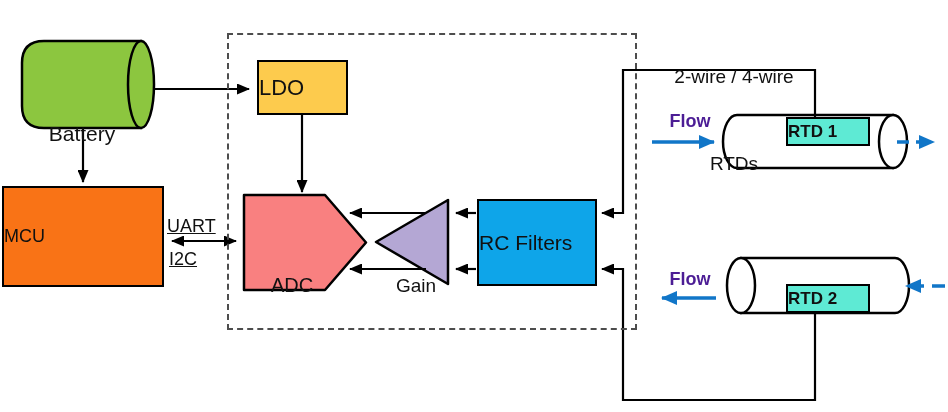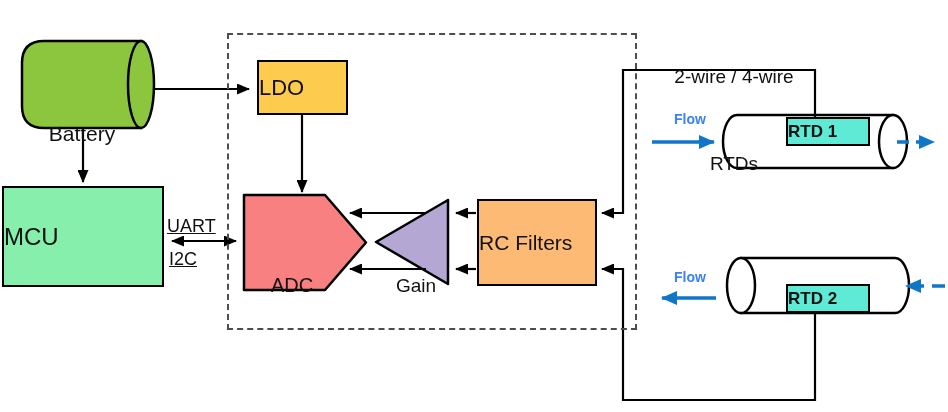--- a/index.html
+++ b/index.html
@@ -5,40 +5,40 @@
   html,body{margin:0;padding:0;background:#ffffff;}
   .canvas{
     position:relative;width:948px;height:412px;background:#ffffff;overflow:hidden;
     font-family:"Liberation Sans", sans-serif;color:#111;
   }
   svg{position:absolute;left:0;top:0;}
   .box{
     position:absolute;box-sizing:border-box;border:2.5px solid #000;
     display:flex;align-items:center;justify-content:flex-start;text-align:center;
   }
-  .mcu{left:2px;top:186px;width:162px;height:101px;background:#86efac;font-size:24px;}
+  .mcu{left:2px;top:186px;width:162px;height:101px;background:#f97316;font-size:18px;}
   .ldo{left:257px;top:60px;width:91px;height:55px;background:#FDCB4D;font-size:22px;}
-  .rc{left:477px;top:199px;width:120px;height:87px;background:#fdba74;font-size:21px;}
+  .rc{left:477px;top:199px;width:120px;height:87px;background:#0ea5e9;font-size:21px;}
   .rtd{background:#5eead4;font-weight:bold;font-size:17px;margin-left:13px;}
   .rtd1{left:773px;top:117px;width:84px;height:29px;}
   .rtd2{left:773px;top:284px;width:84px;height:29px;}
   .dashedbox{
     position:absolute;left:227px;top:33px;width:410px;height:297px;
     box-sizing:border-box;border:2.5px dashed #4D4D4D;background:transparent;
   }
   .lbl{position:absolute;text-align:center;white-space:pre;}
   .battery-label{left:22px;top:51px;width:120px;font-size:21px;line-height:33px;}
   .adc-label{left:250px;top:208px;width:84px;font-size:20px;line-height:31px;}
   .gain-label{left:384px;top:231px;width:64px;font-size:19px;margin-top:44px;}
   .bus-lbl{position:absolute;font-size:18px;text-align:right;text-decoration:underline;}
   .uart{left:167px;top:216px;}
   .i2c{left:169px;top:249px;}
   .rtdtype{left:638px;top:4px;width:192px;font-size:19px;line-height:29px;}
   .flowhead{left:698px;top:201px;width:240px;font-size:21px;}
-  .flow{color:#3b82f6;font-weight:bold;font-size:14px;width:60px;text-align:center;}
+  .flow{color:#4c1d95;font-weight:bold;font-size:18px;width:60px;text-align:center;}
   .flow1{left:660px;top:111px;}
   .flow2{left:660px;top:269px;}
 </style>
 </head>
 <body>
 
 <div class="canvas">
 
   <svg width="948" height="412" viewBox="0 0 948 412">
     <defs>

